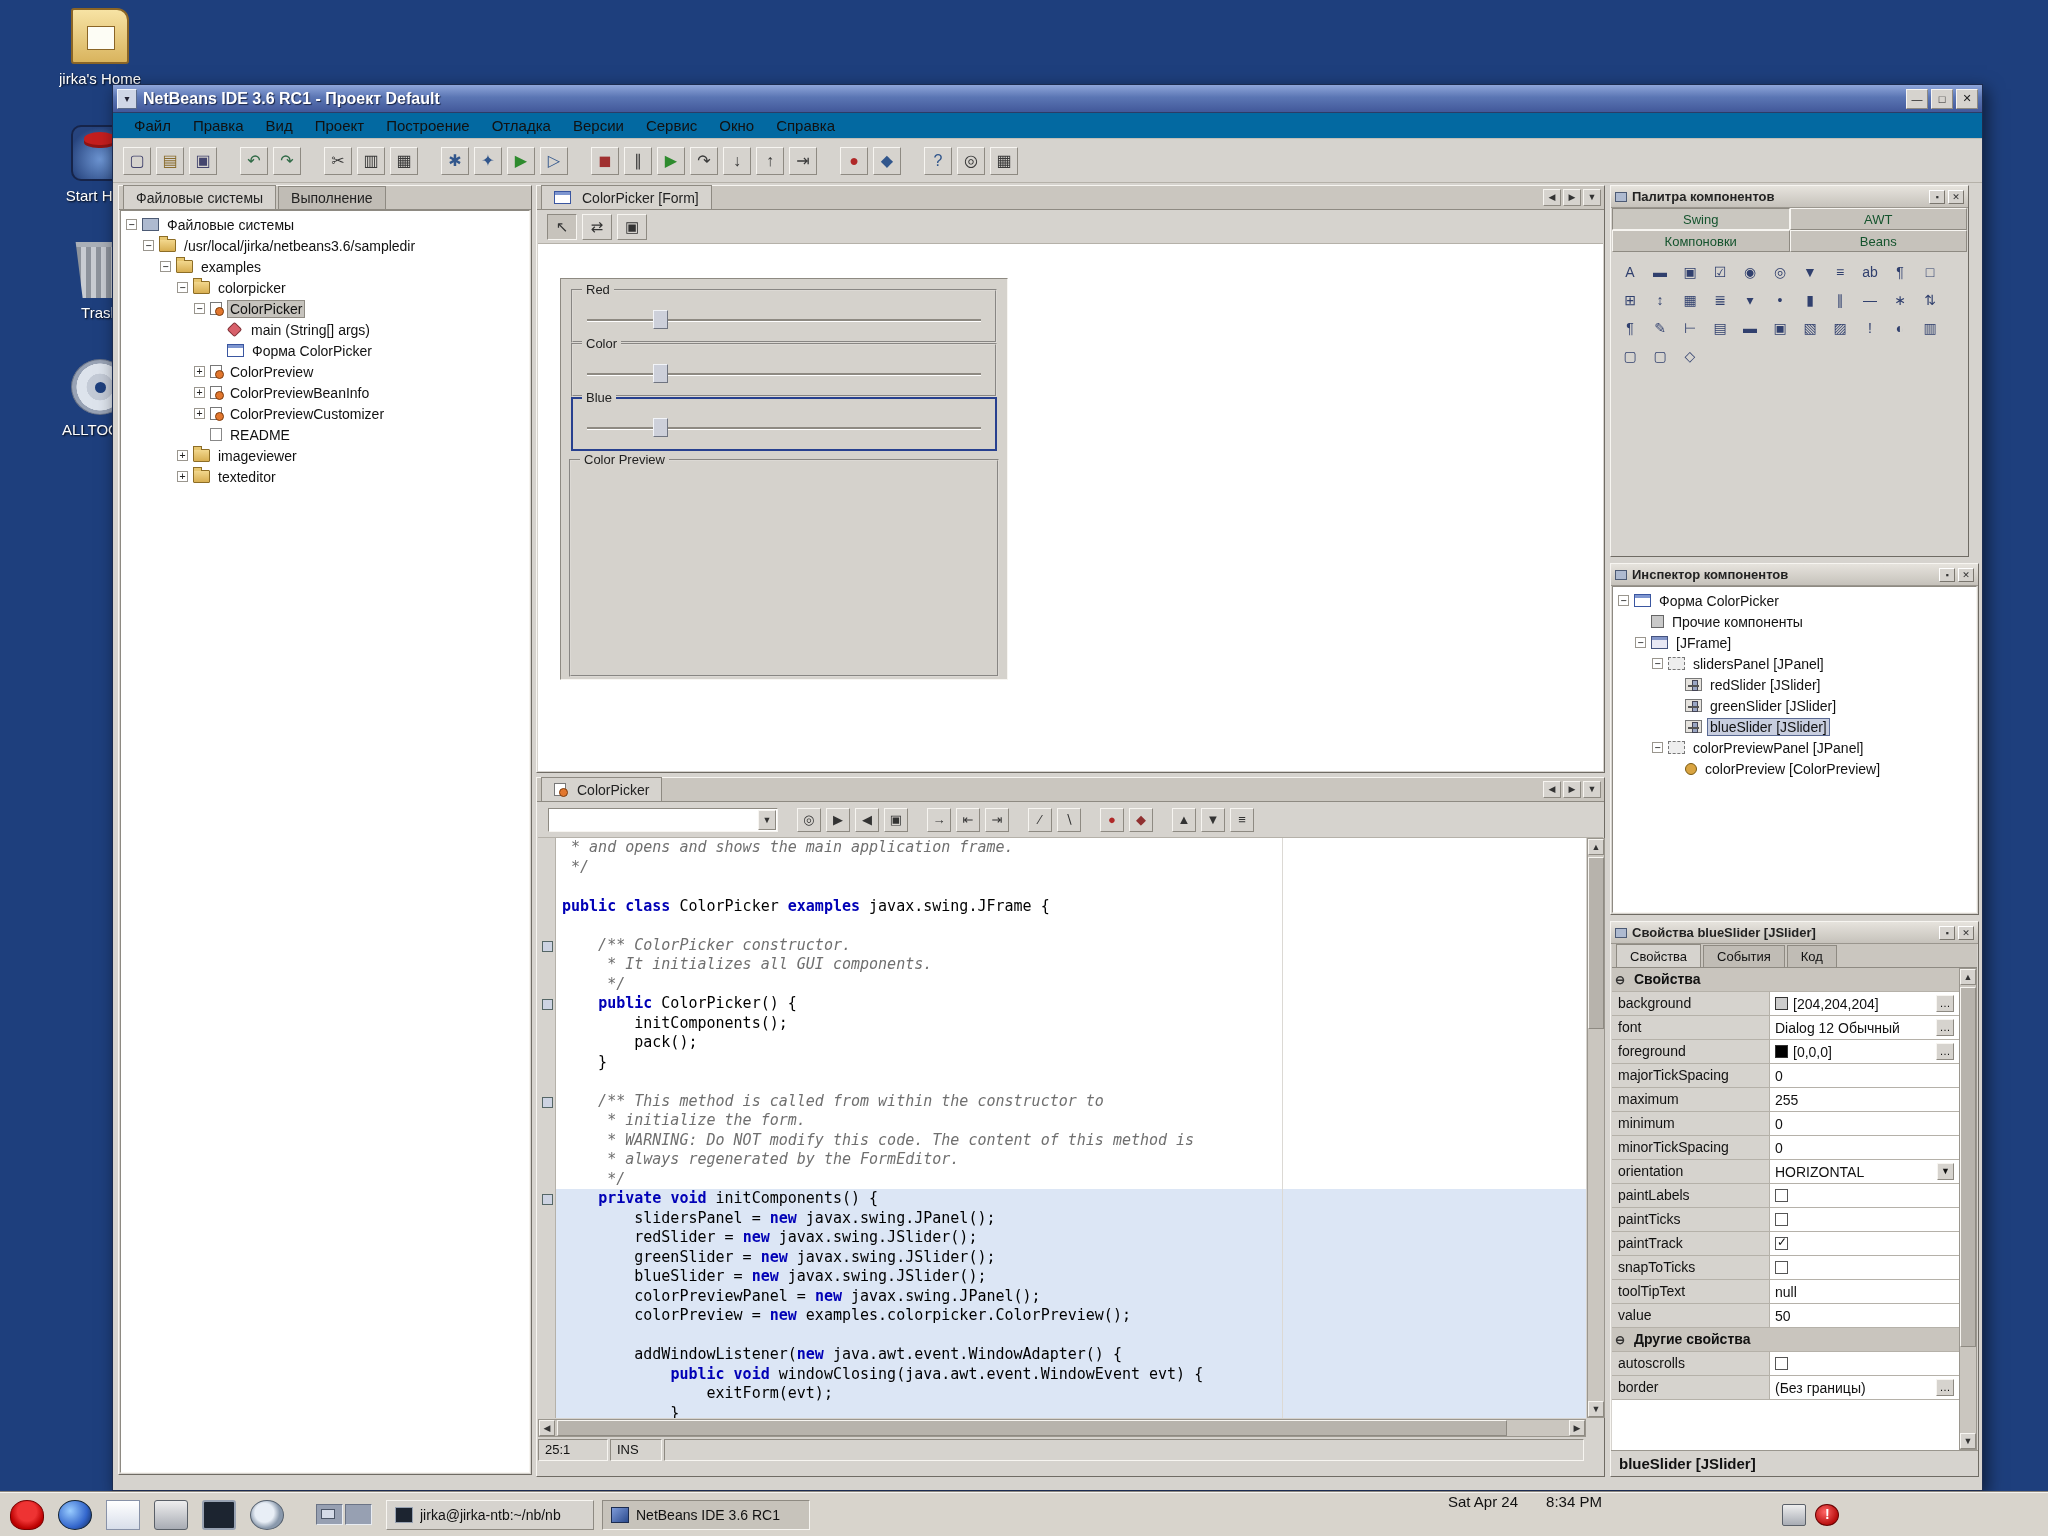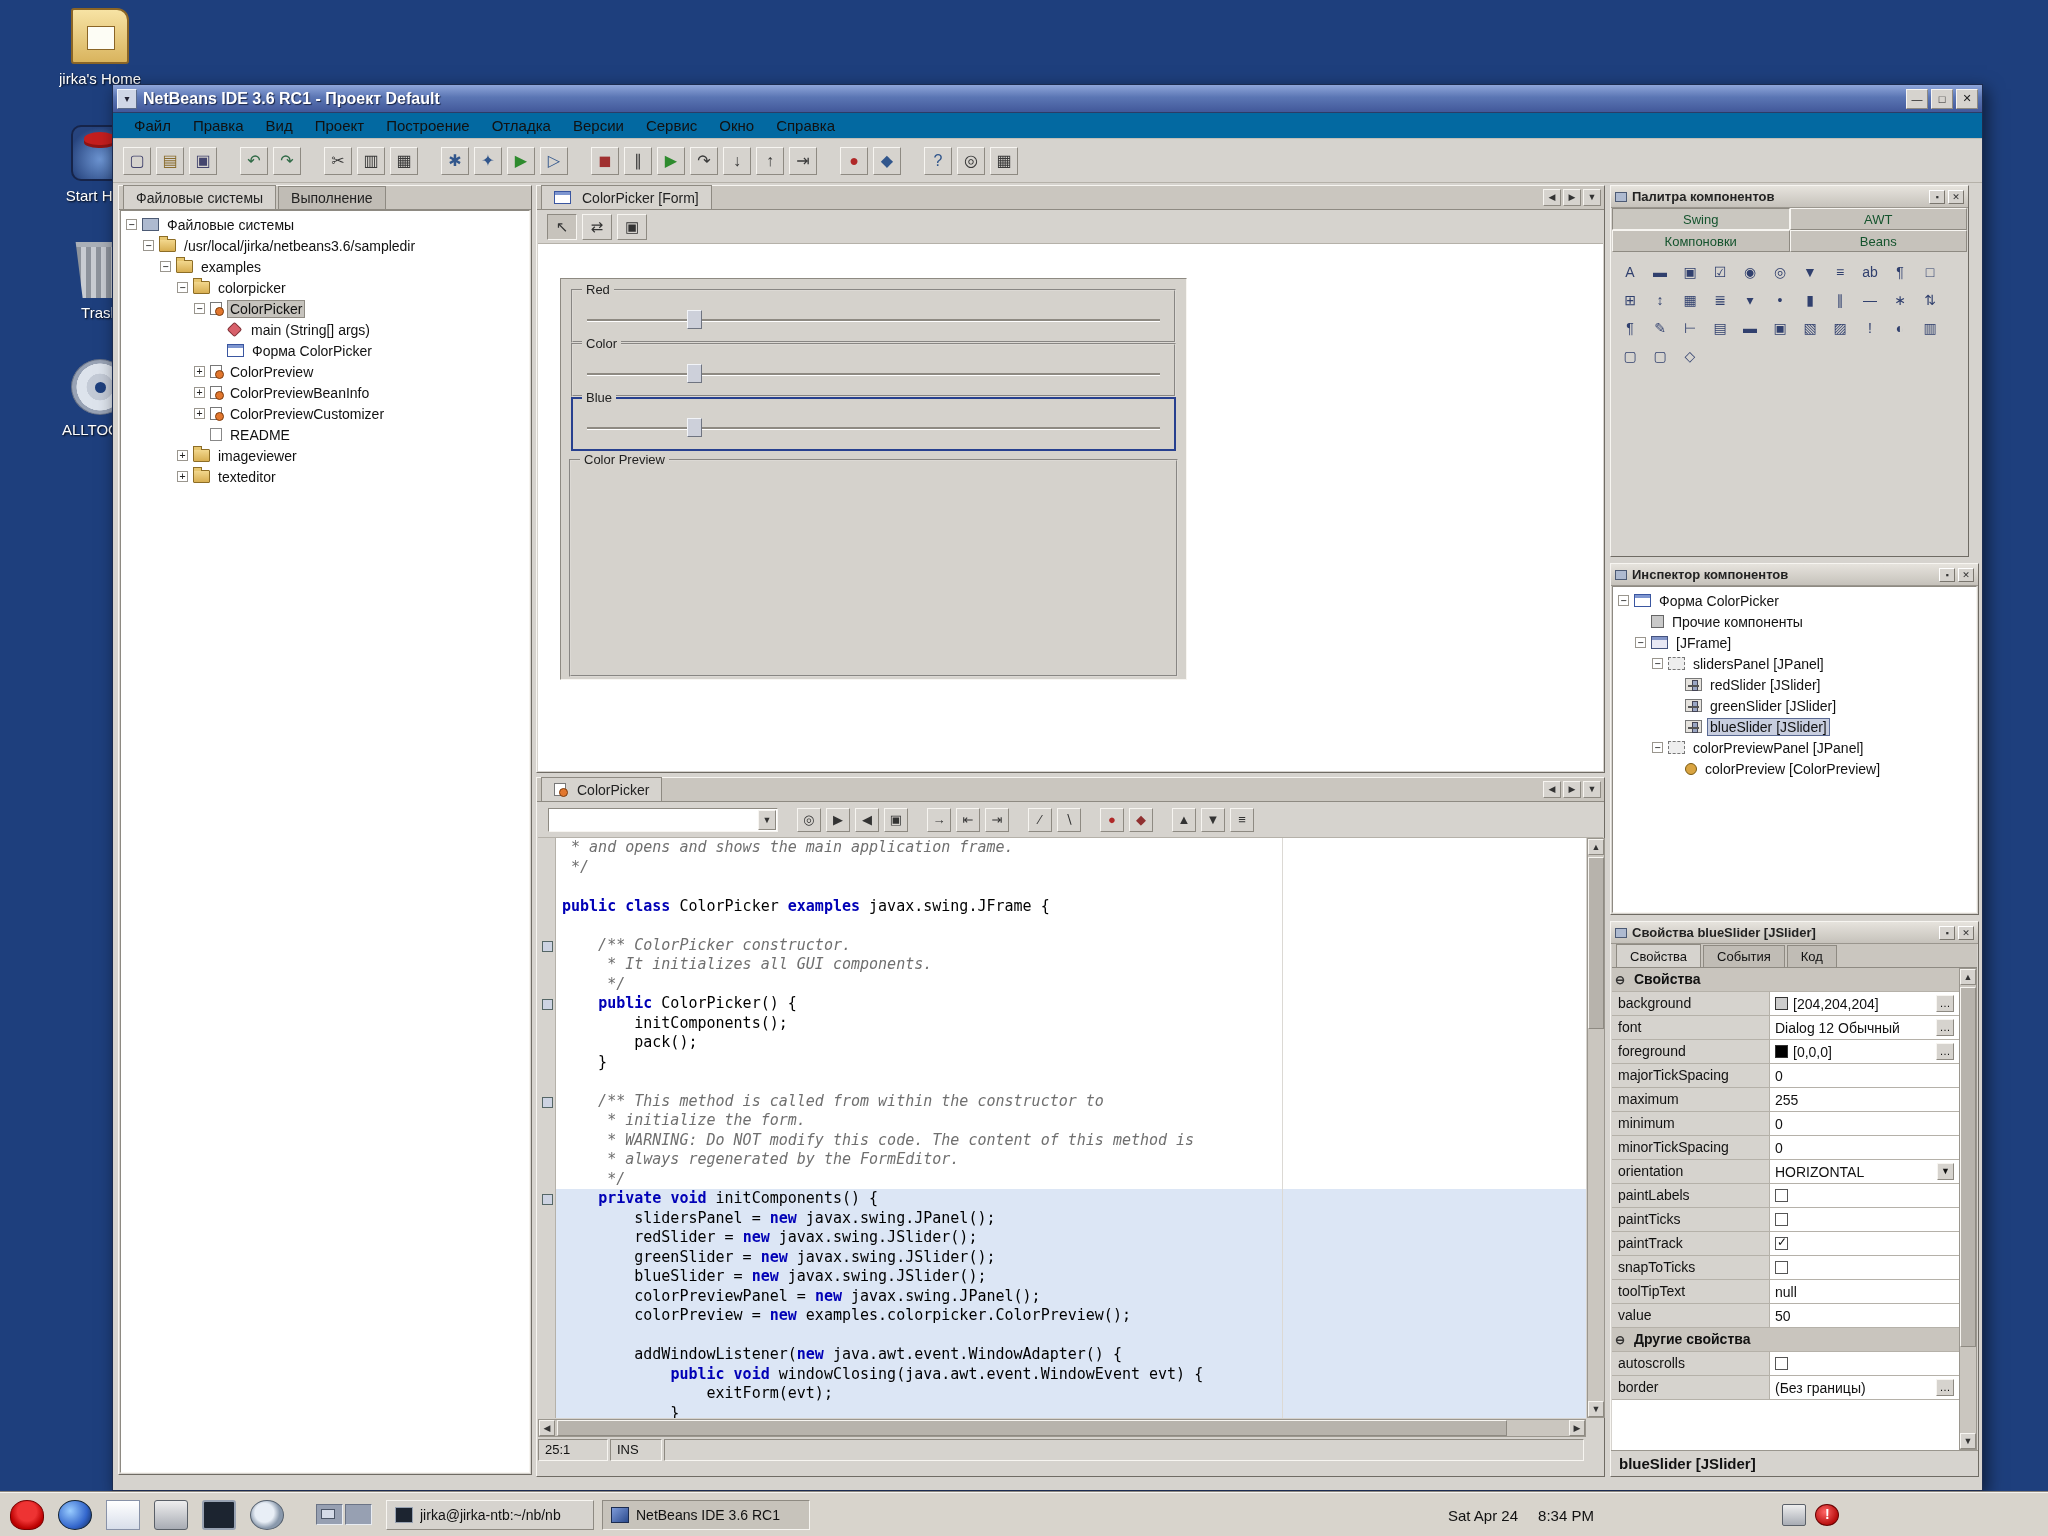--- a/index.html
+++ b/index.html
@@ -84,21 +84,21 @@
 
 #explorer{left:5px;top:100px;width:414px;height:1290px}
 #exp-tree{left:1px;right:1px;top:24px;bottom:1px}
 
 
 #form-win{left:423px;top:100px;width:1069px;height:588px}
 #form-toolbar{position:absolute;left:1px;right:1px;top:24px;height:34px;background:#d6d3ce;border-bottom:1px solid #b5b1a9;display:flex;align-items:center;gap:5px;padding-left:9px}
 .mode-btn{width:30px;height:26px;background:#d6d3ce;border:1px solid;border-color:#f7f5f1 #8e8a82 #8e8a82 #f7f5f1;font-size:15px;color:#333;text-align:center;line-height:24px}
 .mode-btn.active{border-color:#8e8a82 #f7f5f1 #f7f5f1 #8e8a82;background:#c7c3bc}
 #form-canvas{position:absolute;left:1px;right:1px;top:58px;bottom:1px;background:#fff;overflow:hidden}
-#design-form{position:absolute;left:22px;top:34px;width:627px;height:402px;background:#d5d2cc;border:1px solid;border-color:#8e8a82 #f7f5f1 #f7f5f1 #8e8a82;padding-top:10px}
+#design-form{position:absolute;left:22px;top:34px;width:448px;height:402px;background:#d5d2cc;border:1px solid;border-color:#8e8a82 #f7f5f1 #f7f5f1 #8e8a82;padding-top:10px}
 .tgroup{position:relative;border:2px groove #dcd9d4}
 .tgroup-title{position:absolute;top:-9px;left:9px;background:#d5d2cc;padding:0 4px;font-size:13px;color:#222}
 .slider-group{margin:0 10px 0;height:54px}
 .slider-group.selected{border:2px solid #27408f}
 .slider-track{position:absolute;left:14px;right:14px;top:28px;height:2px;background:#8e8a82;box-shadow:0 1px 0 #fff}
 .slider-knob{position:absolute;left:19%;top:19px;width:15px;height:19px;background:#cdd0da;border:1px solid;border-color:#f2f4f8 #6f7480 #6f7480 #f2f4f8}
 #preview-group{margin:8px 8px 0;height:218px}
 
 
 #src-win{left:423px;top:692px;width:1069px;height:700px}
@@ -181,21 +181,21 @@
 #pager{display:flex;gap:2px;margin-left:18px;flex:none}
 .pager-cell{width:27px;height:21px;background:#97a0b2;border:1px solid;border-color:#6b7486 #e8ecf2 #e8ecf2 #6b7486;position:relative}
 .pager-cell i{position:absolute;left:4px;top:4px;width:14px;height:10px;background:#d5dbe8;border:1px solid #4c5668}
 #tb-tasks{display:flex;gap:8px;}
 .task-btn{width:208px;height:30px;display:flex;align-items:center;gap:7px;background:#d6d3ce;border:1px solid;border-color:#f7f5f1 #8e8a82 #8e8a82 #f7f5f1;padding:0 8px;font-size:14px;overflow:hidden}
 .task-btn.active{border-color:#8e8a82 #f7f5f1 #f7f5f1 #8e8a82;background:#c7c3bb}
 .task-label{white-space:nowrap;overflow:hidden}
 .task-icon{width:18px;height:16px;flex:none}
 .task-icon[data-icon="terminal"]{background:#1c2430;border:1px solid #98a2b2}
 .task-icon[data-icon="netbeans"]{background:linear-gradient(135deg,#7e9bd8,#2c4b8e);border:1px solid #1c2c50}
-#clock{position:absolute;left:1448px;top:0;height:44px;display:flex;align-items:center;gap:20px;font-size:15px;color:#111}
+#clock{position:absolute;left:1448px;top:0;height:44px;display:flex;align-items:flex-start;gap:28px;font-size:15px;color:#111}
 #tray{position:absolute;left:1782px;top:0;height:44px;display:flex;align-items:center;gap:9px}
 .tray-icon{width:24px;height:22px;position:relative}
 .tray-icon[data-icon="printer"]{background:linear-gradient(#eee,#a8acb4);border:1px solid #5a6068;border-radius:2px}
 .tray-icon[data-icon="alert"]{background:radial-gradient(circle at 40% 35%,#f66,#b80e0e 70%);border-radius:50%;border:1px solid #600}
 .tray-icon[data-icon="alert"]::after{content:"!";position:absolute;left:9px;top:1px;color:#fff;font-weight:bold;font-size:14px}
 </style>
 </head>
 <body>
 
 <div id="desk-icons">

